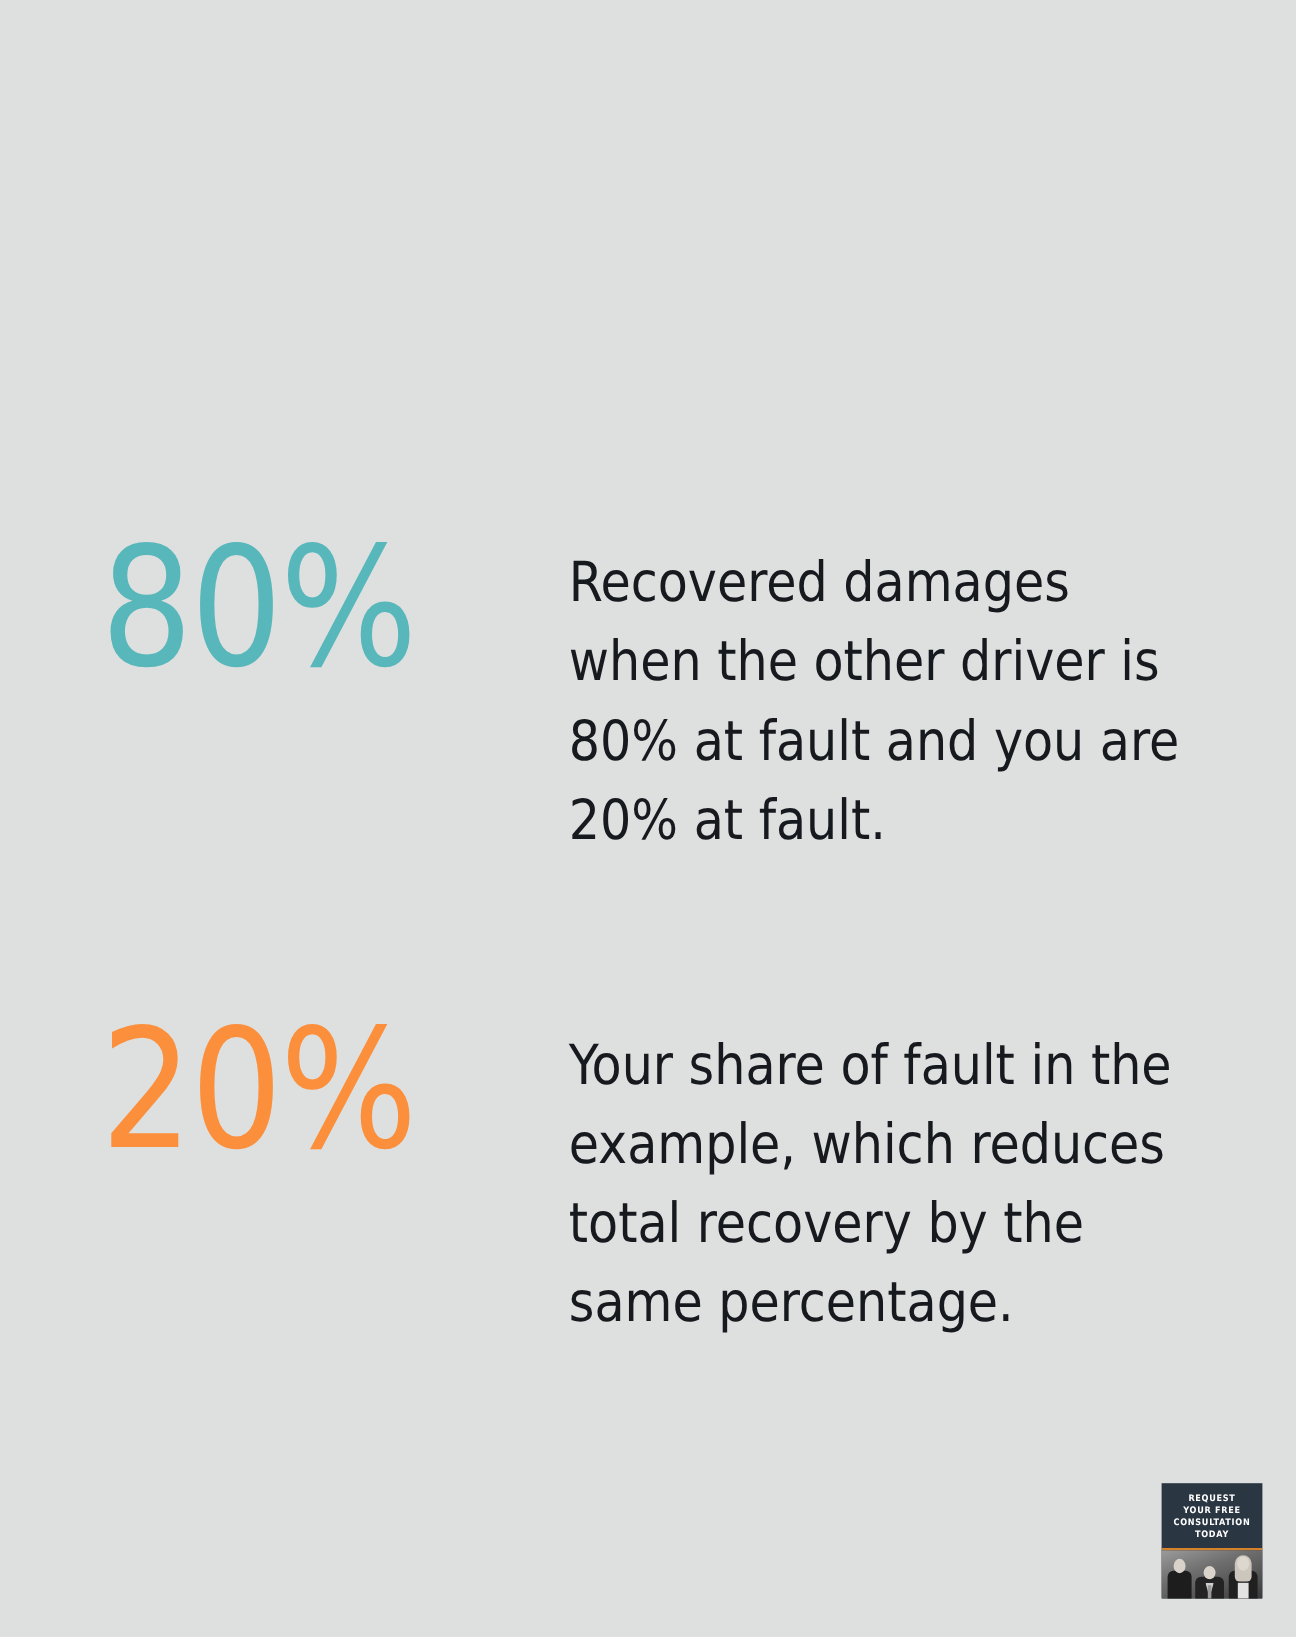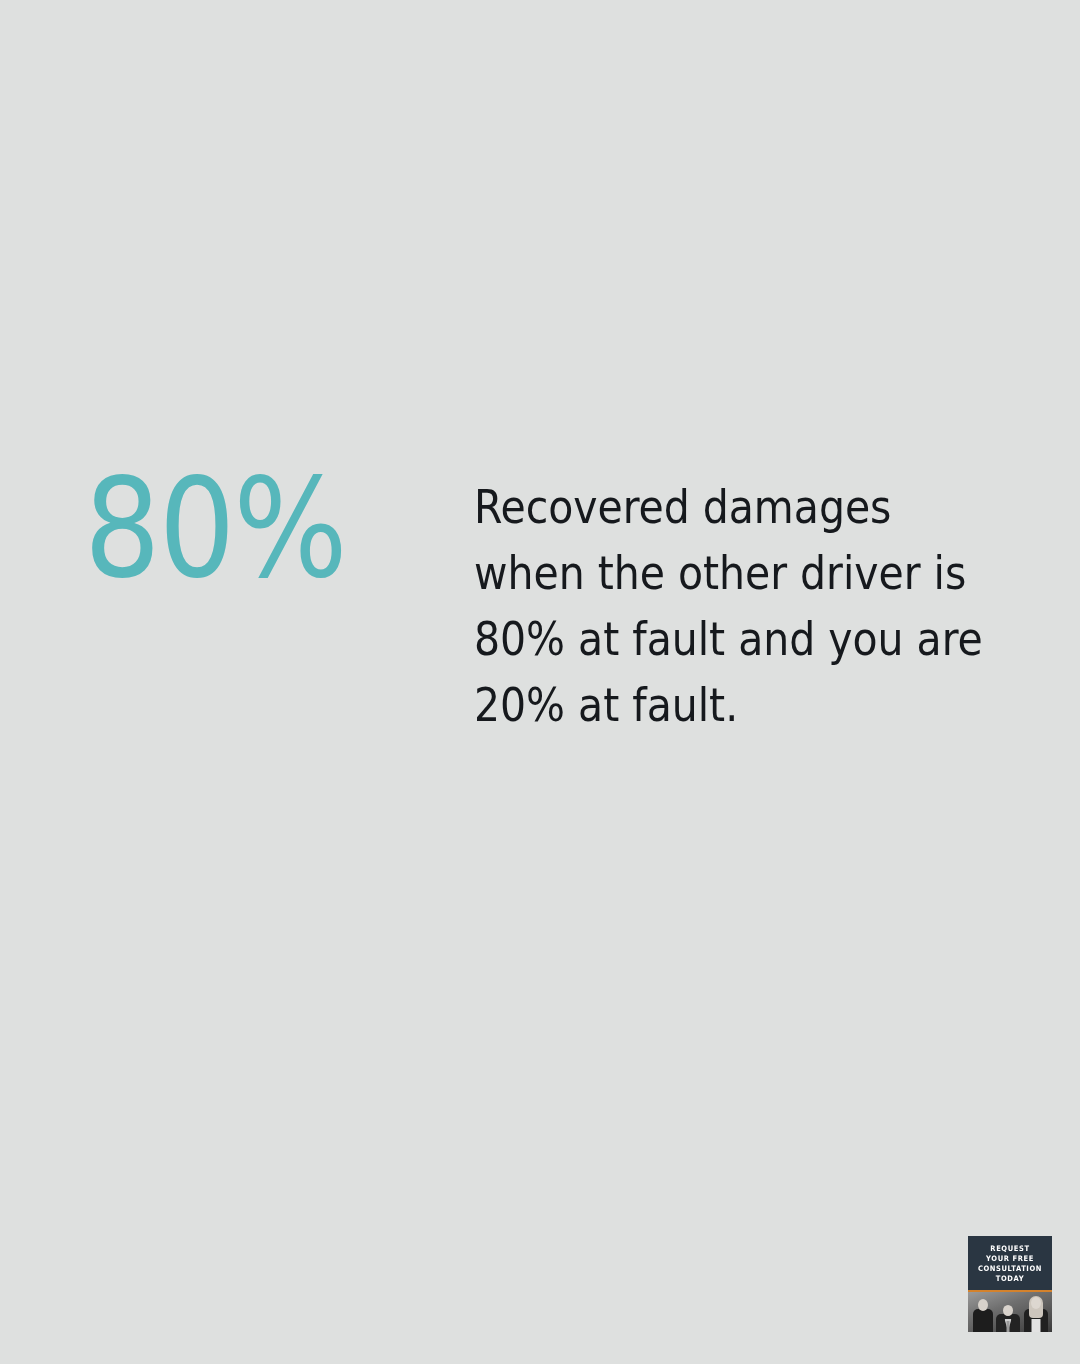--- a/index.html
+++ b/index.html
@@ -41,21 +41,21 @@
     color: #0b0d0e;
     white-space: nowrap;
     transform: scaleX(0.92);
     transform-origin: center center;
   }
 
   
   .stats {
     position: absolute;
     left: 0;
-    top: 462px;
+    top: 440px;
     width: 1080px;
   }
   .stat-row {
     display: flex;
     align-items: flex-start;
     padding: 0 80px 0 84px;
     box-sizing: border-box;
   }
   .stat-row + .stat-row {
     margin-top: 126px;
@@ -180,20 +180,24 @@
 <div class="poster">
 
 
   <div class="stats">
 
     <div class="stat-row">
       <div class="stat-value teal">80%</div>
       <div class="stat-desc">Recovered damages when the other driver is 80% at fault and you are 20% at fault.</div>
     </div>
 
+    <div class="stat-row">
+      <div class="stat-value orange">20%</div>
+      <div class="stat-desc">Your share of fault in the example, which reduces total recovery by the same percentage.</div>
+    </div>
 
   </div>
 
   <div class="cta-badge">
     <div class="cta-text">
       <span>Request</span>
       <span>Your Free</span>
       <span>Consultation</span>
       <span>Today</span>
     </div>

